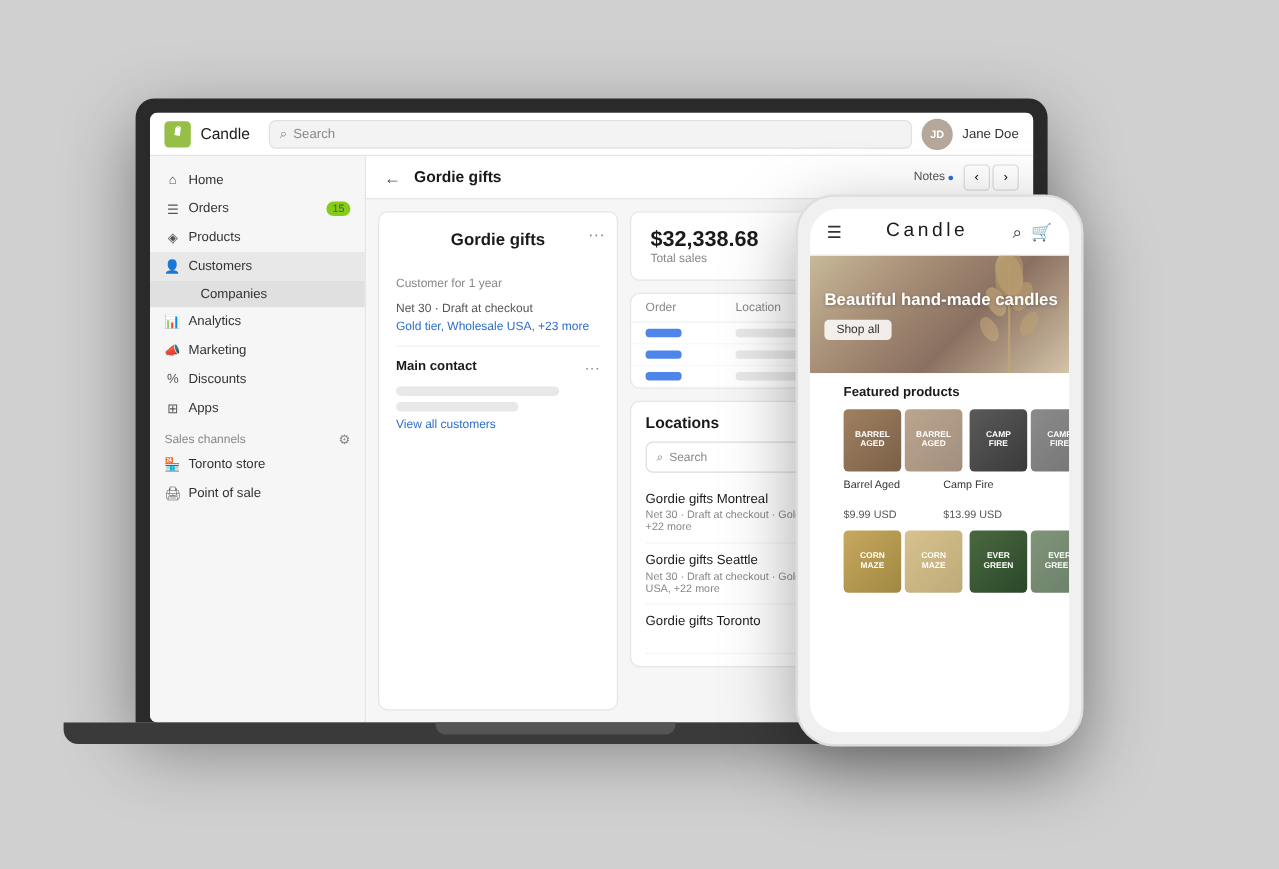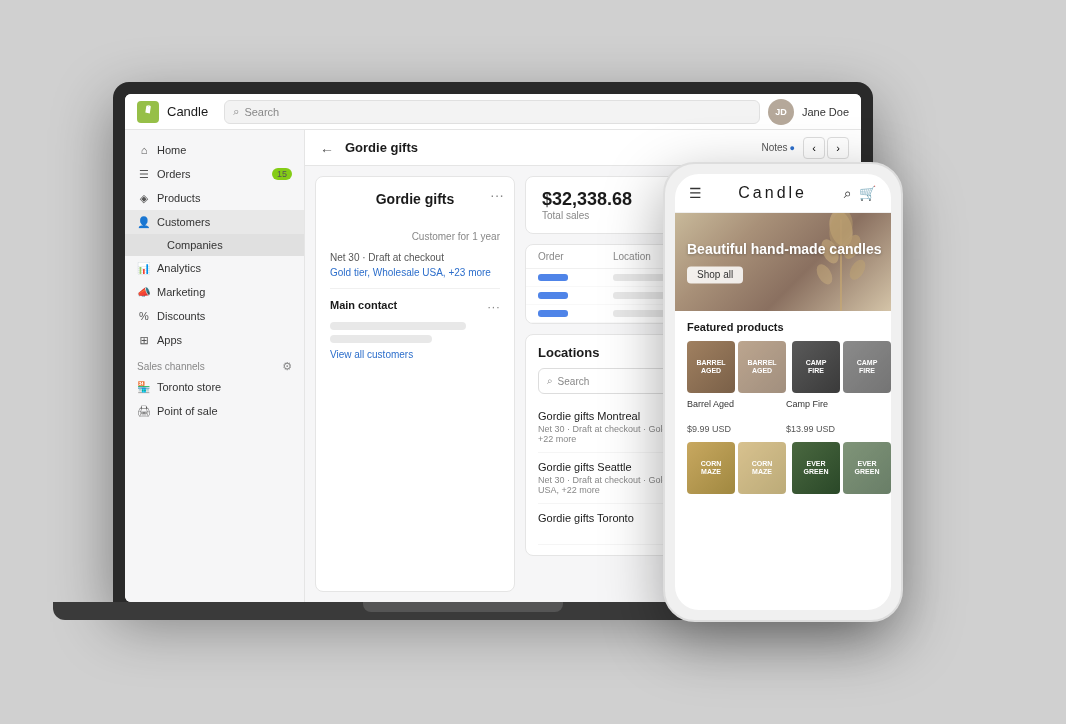--- a/index.html
+++ b/index.html
@@ -259,21 +259,21 @@
     .customer-name {
       font-size: 14px;
       font-weight: 600;
       color: #1a1a1a;
       margin-bottom: 2px;
       text-align: center;
     }
     .customer-since {
       font-size: 10px;
       color: #888;
-      text-align: right;
+      text-align: left;
       margin-bottom: 10px;
       margin-top: 24px;
     }
     .customer-detail {
       font-size: 10px;
       color: #555;
       margin-bottom: 3px;
     }
     .customer-tags {
       display: flex;
@@ -517,21 +517,21 @@
     .hero-btn {
       background: rgba(255,255,255,0.85);
       border: none;
       border-radius: 4px;
       padding: 3px 10px;
       font-size: 10px;
       color: #333;
       cursor: pointer;
     }
     .featured-section {
-      padding: 10px 12px;
+      padding: 10px 28px;
       flex: 1;
       overflow: hidden;
     }
     .featured-title {
       font-size: 11px;
       font-weight: 600;
       color: #1a1a1a;
       margin-bottom: 8px;
     }
     .products-grid {

